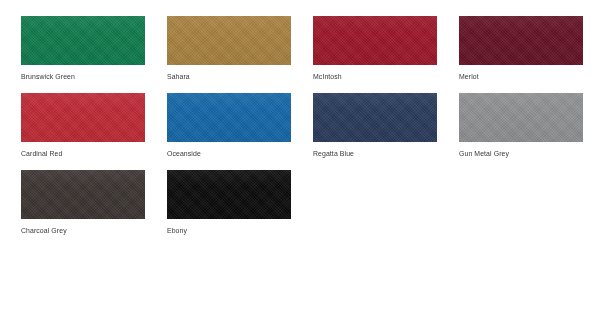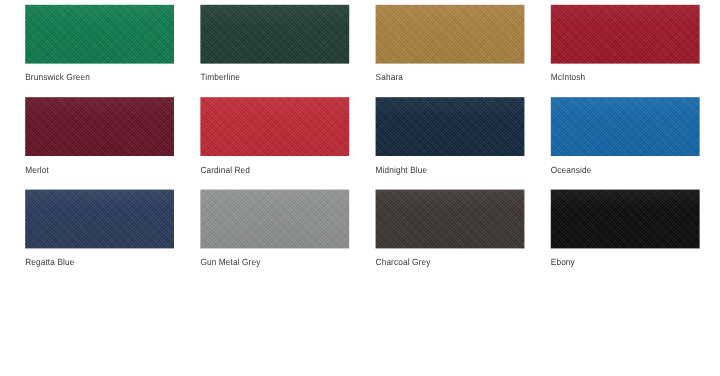--- a/index.html
+++ b/index.html
@@ -12,21 +12,21 @@
     width: 600px;
     height: 313px;
     overflow: hidden;
     font-family: "Liberation Sans", "DejaVu Sans", sans-serif;
   }
   #swatch-grid {
     position: relative;
     width: 600px;
     height: 313px;
     box-sizing: border-box;
-    padding: 4px 0 0 21px;
+    padding: 16px 0 0 21px;
     display: grid;
     grid-template-columns: repeat(4, 146px);
     grid-template-rows: repeat(4, 77px);
     align-content: start;
     justify-content: start;
     border-radius: 30px;
   }
   .swatch-cell {
     position: relative;
     width: 146px;
@@ -86,42 +86,34 @@
 </style>
 </head>
 <body style="background: rgb(255, 255, 255);">
 
 <div id="swatch-grid">
     <div class="swatch-cell">
       <div class="swatch-chip" style="background-color: rgb(13, 122, 75);"></div>
       <div class="swatch-label" style="color: rgb(56, 56, 58);">Brunswick Green</div>
     </div>
     <div class="swatch-cell">
-      <div class="swatch-chip" style="background-color: rgb(30, 59, 49);"></div>
-      <div class="swatch-label" style="color: rgb(56, 56, 58);">Timberline</div>
-    </div>
-    <div class="swatch-cell">
       <div class="swatch-chip" style="background-color: rgb(168, 129, 63);"></div>
       <div class="swatch-label" style="color: rgb(56, 56, 58);">Sahara</div>
     </div>
     <div class="swatch-cell">
       <div class="swatch-chip" style="background-color: rgb(157, 21, 39);"></div>
       <div class="swatch-label" style="color: rgb(56, 56, 58);">McIntosh</div>
     </div>
     <div class="swatch-cell">
       <div class="swatch-chip" style="background-color: rgb(101, 17, 36);"></div>
       <div class="swatch-label" style="color: rgb(56, 56, 58);">Merlot</div>
     </div>
     <div class="swatch-cell">
       <div class="swatch-chip" style="background-color: rgb(191, 39, 51);"></div>
       <div class="swatch-label" style="color: rgb(56, 56, 58);">Cardinal Red</div>
-    </div>
-    <div class="swatch-cell">
-      <div class="swatch-chip" style="background-color: rgb(17, 38, 60);"></div>
-      <div class="swatch-label" style="color: rgb(56, 56, 58);">Midnight Blue</div>
     </div>
     <div class="swatch-cell">
       <div class="swatch-chip" style="background-color: rgb(18, 102, 168);"></div>
       <div class="swatch-label" style="color: rgb(56, 56, 58);">Oceanside</div>
     </div>
     <div class="swatch-cell">
       <div class="swatch-chip" style="background-color: rgb(39, 57, 90);"></div>
       <div class="swatch-label" style="color: rgb(56, 56, 58);">Regatta Blue</div>
     </div>
     <div class="swatch-cell">

